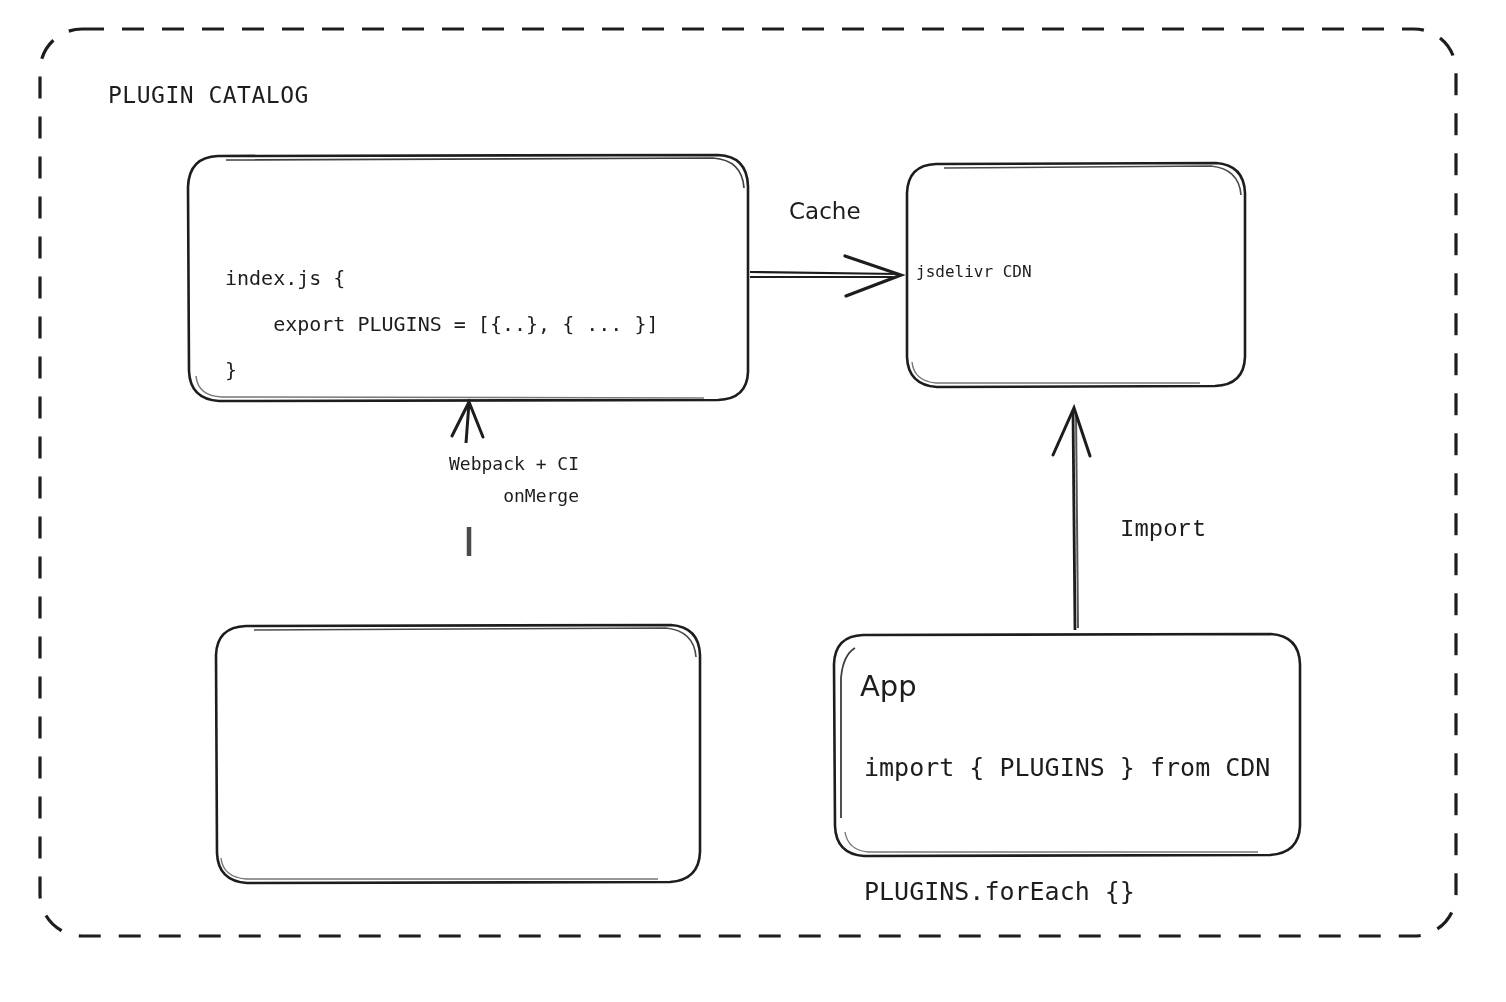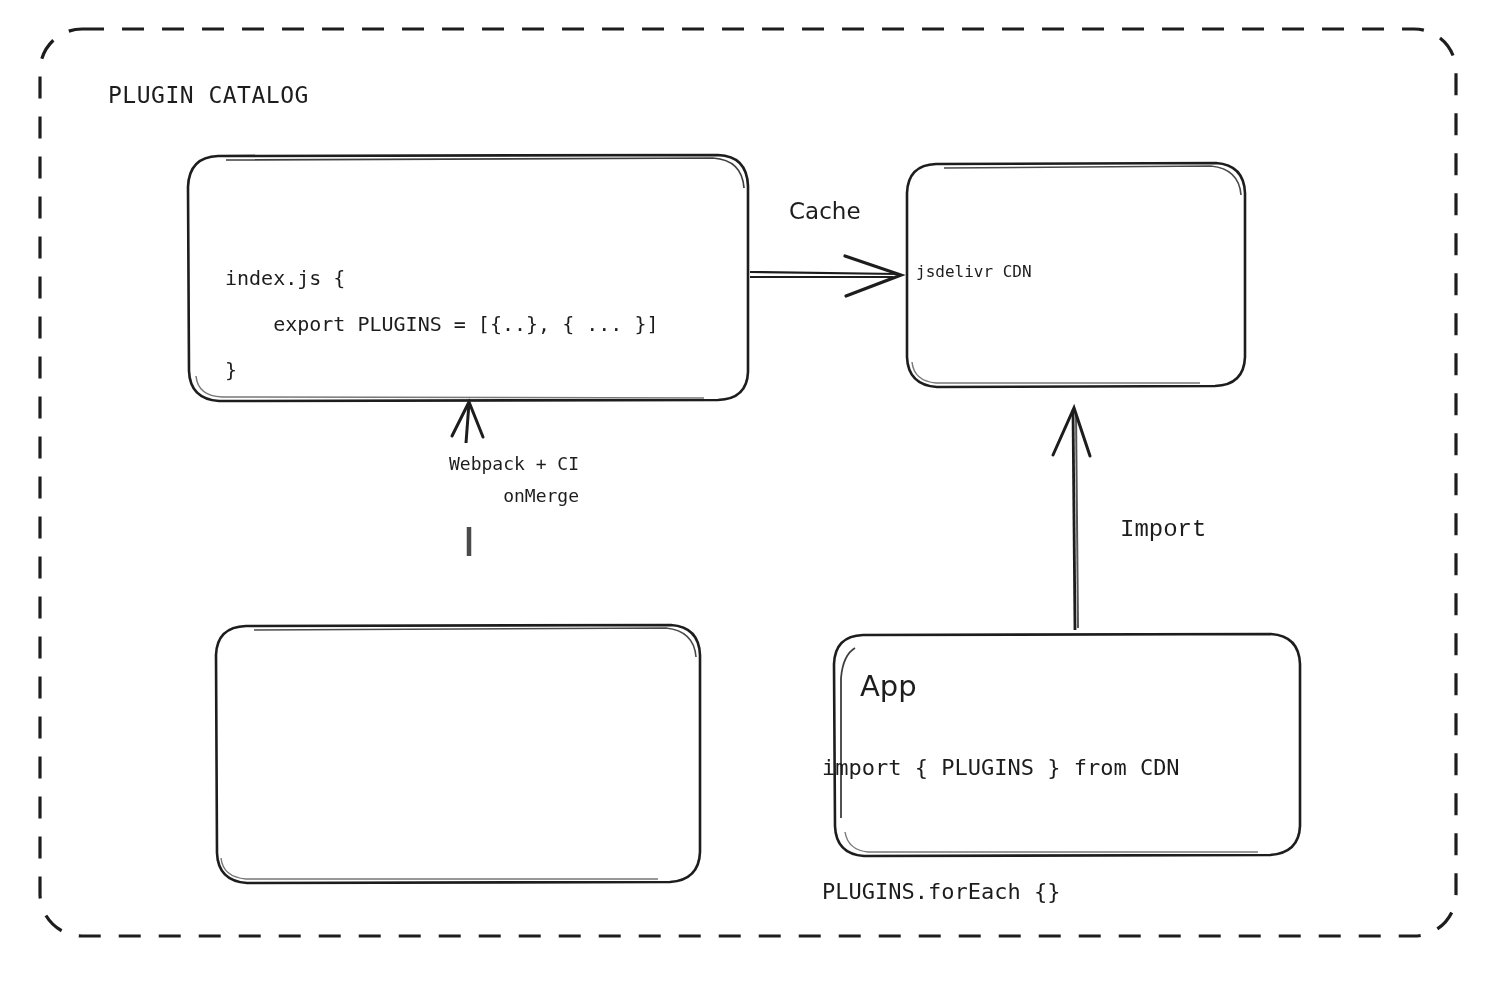--- a/index.html
+++ b/index.html
@@ -110,23 +110,23 @@
     line-height: 34px;
   }
 
   
   #app-title {
     left: 860px;
     top: 672px;
     font-size: 29px;
   }
   #app-code {
-    left: 813px;
+    left: 855px;
     top: 737px;
-    font-size: 22px;
+    font-size: 25px;
     line-height: 62px;
   }
 
   
   #import-label {
     left: 1108px;
     top: 518px;
     font-size: 24px;
     margin-left: 12px;
   }

